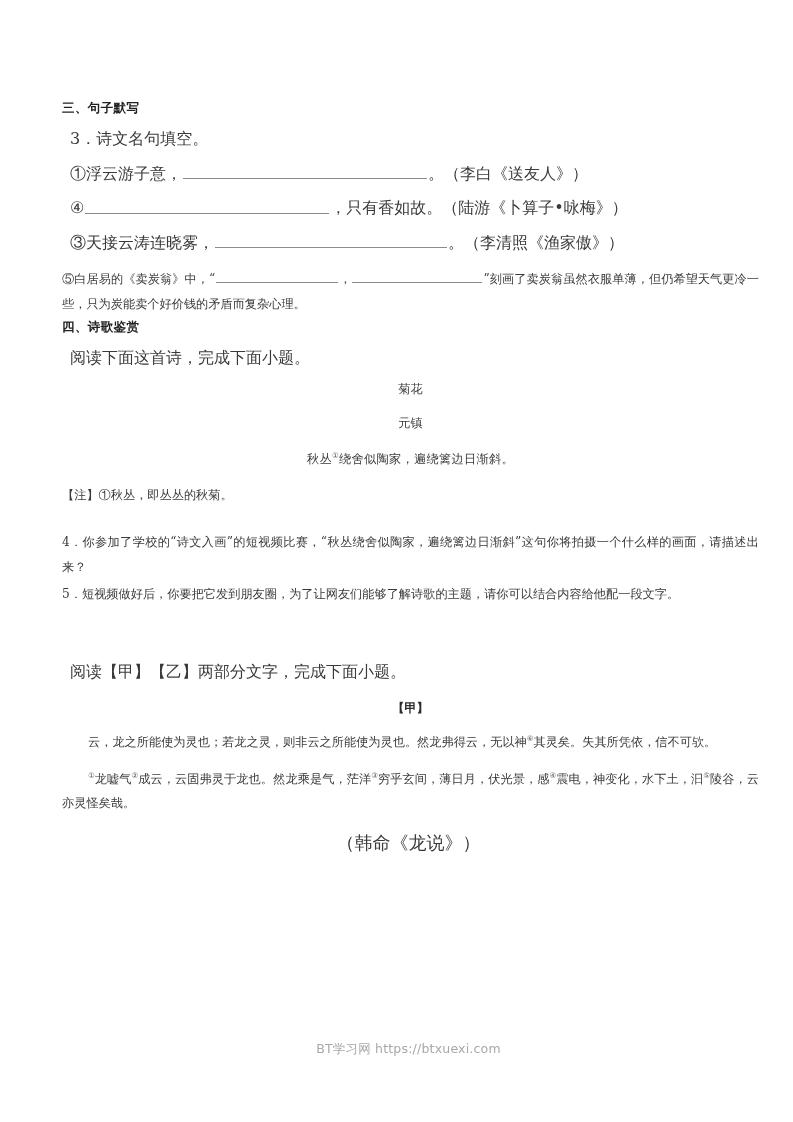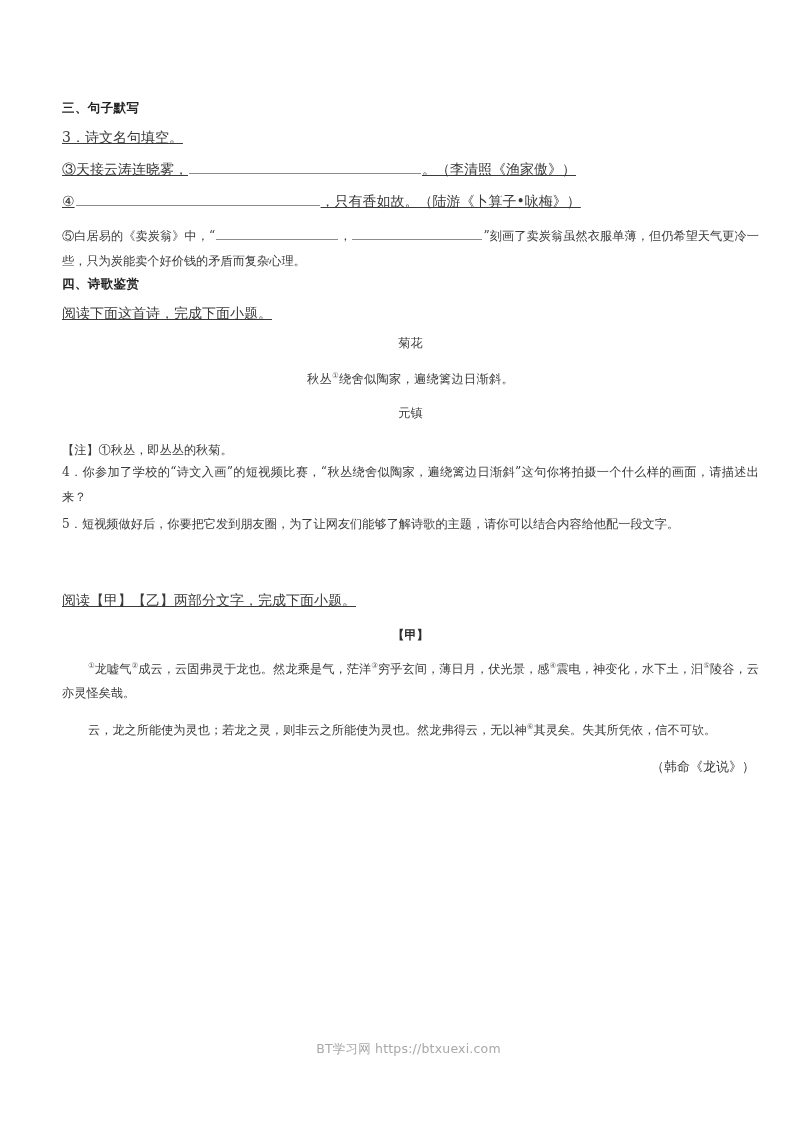--- a/index.html
+++ b/index.html
@@ -27,26 +27,25 @@
   .sec-head {
     font-weight: bold;
     font-size: 12.5px;
     color: #222;
     letter-spacing: 0.4px;
     margin: 0 0 13px 0;
     line-height: 1.2;
   }
   .sec-head.sp-top { }
   .q-line {
-    font-size: 14px;
+    font-size: 16px;
     line-height: 1.35;
-    margin: 0 0 13px 0;
+    margin: 0 0 13px 8px;
     color: #3a3a3a;
     white-space: nowrap;
-    text-decoration: underline;
   }
   .q-para {
     font-size: 12.2px;
     line-height: 2.05;
     margin: 0 0 2px 0;
     color: #3a3a3a;
     text-align: justify;
   }
   .blank {
     display: inline-block;
@@ -66,21 +65,21 @@
     line-height: 1.2;
     margin: 0;
     color: #3a3a3a;
   }
   .poem-title { margin-top: 12px; }
   .poem-author { margin-top: 20px; }
   .poem-l { margin-top: 21px; letter-spacing: 0.3px; }
   .note-line {
     font-size: 12.2px;
     line-height: 1.35;
-    margin: 21px 0 1px 0;
+    margin: 21px 0 26px 0;
     color: #3a3a3a;
   }
   sup.mark {
     font-size: 7.5px;
     vertical-align: super;
     line-height: 0;
     color: #555;
   }
   .gap-big { height: 52px; }
   .zhong {
@@ -92,22 +91,22 @@
   }
   .cls-para {
     font-size: 12.2px;
     line-height: 2.0;
     margin: 13px 0 0 0;
     text-indent: 26px;
     text-align: justify;
     color: #3a3a3a;
   }
   .attrib {
-    text-align: right;
-    font-size: 13px;
+    text-align: center;
+    font-size: 18px;
     margin: 15px 0 0 0;
     padding-right: 4px;
     color: #3a3a3a;
   }
   .watermark {
     position: absolute;
     left: 0;
     top: 1041px;
     width: 793px;
     text-align: center;
@@ -121,65 +120,68 @@
 </style>
 </head>
 <body>
 
 <div class="page">
 
   <h2 class="sec-head">三、句子默写</h2>
 
   <p class="q-line">3．诗文名句填空。</p>
 
+  <p class="q-line">
+    <span>①</span><span>浮云游子意，</span><span class="blank b-lg"></span><span>。（李白《送友人》）</span>
+  </p>
 
 
   <p class="q-line">
-    <span>③</span><span>天接云涛连晓雾，</span><span class="blank b-md"></span><span>。（李清照《渔家傲》）</span>
+    <span>④</span><span class="blank b-l4"></span><span>，只有香如故。（陆游《卜算子•咏梅》）</span>
   </p>
 
   <p class="q-line">
-    <span>④</span><span class="blank b-l4"></span><span>，只有香如故。（陆游《卜算子•咏梅》）</span>
+    <span>③</span><span>天接云涛连晓雾，</span><span class="blank b-md"></span><span>。（李清照《渔家傲》）</span>
   </p>
 
   <p class="q-para">
     <span class="nowrapish"><span>⑤</span><span>白居易的《卖炭翁》中，“</span><span class="blank b-xs"></span><span>，</span><span class="blank b-xs2"></span><span>”刻画了卖炭翁虽然衣服</span></span><span>单薄，但仍希望天气更冷一些，只为炭能卖个好价钱的矛盾而复杂心理。</span>
   </p>
 
   <h2 class="sec-head sp-top">四、诗歌鉴赏</h2>
 
   <p class="q-line">阅读下面这首诗，完成下面小题。</p>
 
   <p class="centered poem-title">菊花</p>
+  <p class="centered poem-author">元镇</p>
+
   <p class="centered poem-l">
     <span>秋丛</span><sup class="mark">①</sup><span>绕舍似陶家，遍绕篱边日渐斜。</span>
   </p>
-
-  <p class="centered poem-author">元镇</p>
 
 
   <p class="note-line">【注】①秋丛，即丛丛的秋菊。</p>
 
   <p class="q-para">4．你参加了学校的“诗文入画”的短视频比赛，“秋丛绕舍似陶家，遍绕篱边日渐斜”这句你将拍摄一个什么样的画面，请描述出来？</p>
 
   <p class="q-para">5．短视频做好后，你要把它发到朋友圈，为了让网友们能够了解诗歌的主题，请你可以结合内容给他配一段文字。</p>
 
   <div class="gap-big"></div>
 
 
   <p class="q-line">阅读【甲】【乙】两部分文字，完成下面小题。</p>
 
   <p class="zhong">【甲】</p>
 
   <p class="cls-para">
-    <sup class="mark">①</sup><span>龙嘘气</span><sup class="mark">②</sup><span>成云，云固弗灵于龙也。然龙乘是气，茫洋</span><sup class="mark">③</sup><span>穷乎玄间，薄日月，伏光景，感</span><sup class="mark">④</sup><span>震电，神变化，水下土，汩</span><sup class="mark">⑤</sup><span>陵谷，云亦灵怪矣哉。</span>
+    <span>云，龙之所能使为灵也；若龙之灵，则非云之所能使为灵也。然龙弗得云，无以神</span><sup class="mark">⑥</sup><span>其灵矣。失其所凭依，信不可欤。</span>
   </p>
 
   <p class="cls-para">
-    <span>云，龙之所能使为灵也；若龙之灵，则非云之所能使为灵也。然龙弗得云，无以神</span><sup class="mark">⑥</sup><span>其灵矣。失其所凭依，信不可欤。</span>
+    <sup class="mark">①</sup><span>龙嘘气</span><sup class="mark">②</sup><span>成云，云固弗灵于龙也。然龙乘是气，茫洋</span><sup class="mark">③</sup><span>穷乎玄间，薄日月，伏光景，感</span><sup class="mark">④</sup><span>震电，神变化，水下土，汩</span><sup class="mark">⑤</sup><span>陵谷，云亦灵怪矣哉。</span>
   </p>
 
 
   <p class="attrib">（韩命《龙说》）</p>
 
 </div>
 
 <div class="watermark">BT学习网 https://btxuexi.com</div>
 
 </body></html>

